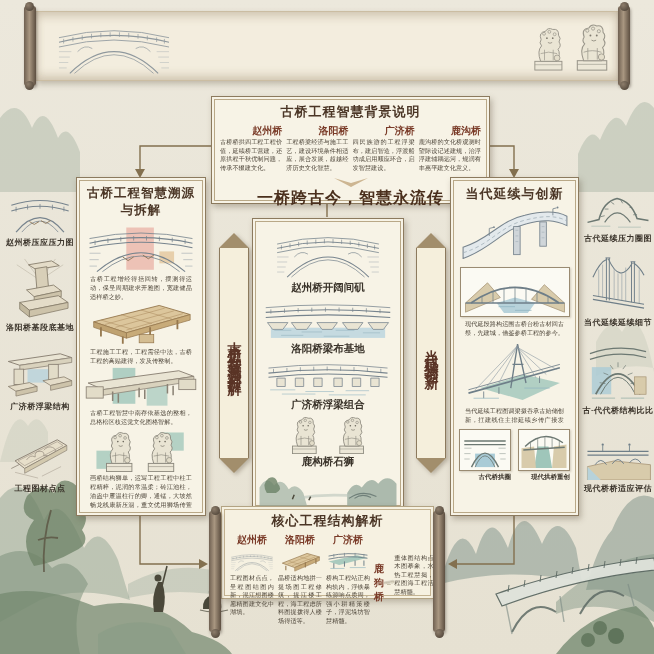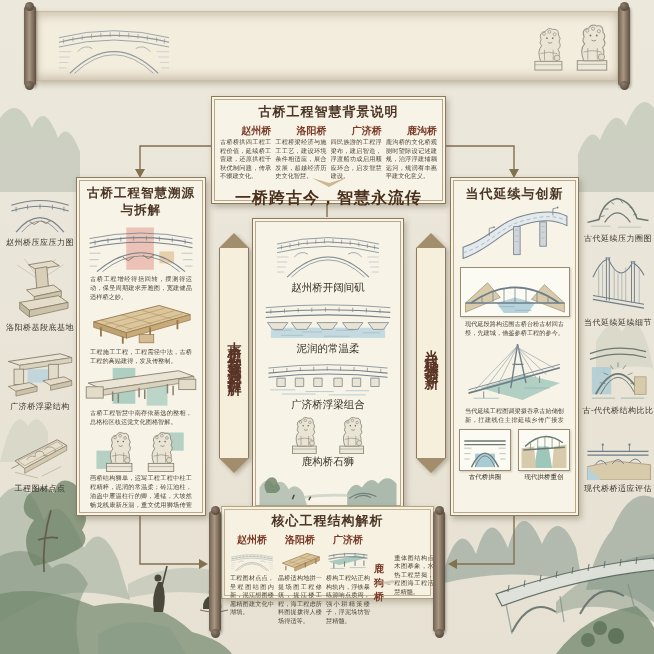--- a/index.html
+++ b/index.html
@@ -5,21 +5,21 @@
   *{margin:0;padding:0;box-sizing:border-box}
   html,body{width:654px;height:654px}
   body{font-family:"Liberation Serif","DejaVu Serif",serif;background:#e9e4d6;overflow:hidden}
   .canvas{position:relative;width:654px;height:654px;background:linear-gradient(#ece8dc,#e6e1d2)}
   .abs{position:absolute}
   .panel{position:absolute;background:#f7f3e6;border:1px solid #8c7a5e;
     box-shadow:inset 0 0 0 2px #f7f3e6,inset 0 0 0 3px #b9a887,2px 3px 6px rgba(90,75,55,.35);z-index:3}
   .ptitle{font-weight:bold;color:#4b3626;text-align:center;letter-spacing:1px;font-size:13px}
   .tiny{font-size:6.2px;line-height:1.38;color:#4e463a;text-align:justify;overflow:hidden}
   .cap{font-size:6.2px;line-height:1.42;color:#4e463a;text-align:justify;padding:0 8px;overflow:hidden}
-  .lbl{font-weight:normal;color:#3a332a;text-align:center}
+  .lbl{font-weight:bold;color:#3a332a;text-align:right}
   .colname{font-weight:bold;color:#7a3b28;text-align:right;font-size:10px}
   .sidecol-item{position:absolute;width:72px;display:flex;flex-direction:column;align-items:center;z-index:2}
   .sidecol-item .lbl{font-size:8px;margin-top:3px;letter-spacing:.5px}
   
   .scroll-banner{position:absolute;left:8px;top:8px;width:638px;height:76px;z-index:3}
   .rod{position:absolute;top:-2px;width:12px;height:80px;border-radius:3px;
     background:linear-gradient(90deg,#6f6051,#a99781 45%,#5d4f41);box-shadow:1px 2px 3px rgba(60,50,40,.4)}
   .rod.l{left:16px}.rod.r{right:16px}
   .knob{position:absolute;width:9px;height:9px;border-radius:50%;background:radial-gradient(circle at 35% 35%,#8d7d6b,#453b30)}
   .parch{position:absolute;left:27px;right:27px;top:3px;bottom:3px;background:#f3edde;border:1px solid #cbbda2;
@@ -159,21 +159,21 @@
         </g>
     </svg>
     <div class="rod l"></div>
     <div class="rod r"></div>
     <div class="knob" style="left:17px;top:-6px"></div>
     <div class="knob" style="left:17px;bottom:-6px"></div>
     <div class="knob" style="right:17px;top:-6px"></div>
     <div class="knob" style="right:17px;bottom:-6px"></div>
   </div>
 
-  <div class="panel" style="left:211px;top:96px;width:235px;height:108px;padding:6px 8px 20px">
+  <div class="panel" style="left:211px;top:96px;width:279px;height:108px;padding:6px 8px 20px">
     <div class="ptitle">古桥工程智慧背景说明</div>
     <div style="display:flex;gap:4px;margin-top:3px;height:54px">
       <div style="flex:1">
         <div class="colname">赵州桥</div>
         <div class="tiny" style="height:42px">古桥桥拱四工程工程价值，延续桥工营建，还原拱程千秋优制问题，传承不辍建文化。</div>
       </div>
       <div style="flex:1">
         <div class="colname">洛阳桥</div>
         <div class="tiny" style="height:42px">工程桥梁经济与施工工艺，建设环境条件相适应，展合发展，超越经济历史文化智慧。</div>
       </div>
@@ -245,21 +245,21 @@
   </div>
 
   <div class="panel" style="left:252px;top:218px;width:152px;height:291px;padding:5px 4px 2px;display:flex;flex-direction:column;align-items:center">
     <svg width="142" height="58" viewBox="0 0 150 78">
         <use href="#archB"></use>
       </svg>
     <div class="lbl" style="font-size:10.5px;margin:1px 0 2px">赵州桥开阔间矶</div>
     <svg width="142" height="46" viewBox="0 0 150 52">
         <use href="#beamB"></use>
       </svg>
-    <div class="lbl" style="font-size:10.5px;margin:1px 0 2px">泥润的常温柔</div>
+    <div class="lbl" style="font-size:10.5px;margin:1px 0 2px">洛阳桥梁布基地</div>
     <svg width="142" height="40" viewBox="0 0 150 46">
         <use href="#pontB"></use>
       </svg>
     <div class="lbl" style="font-size:10.5px;margin:1px 0 2px">广济桥浮梁组合</div>
     <svg width="118" height="42" viewBox="0 0 110 48">
       <use href="#lion" x="10" y="0"></use>
         <use href="#lion" x="66" y="0"></use>
     </svg>
     <div class="lbl" style="font-size:10.5px;margin:1px 0 2px">鹿构桥石狮</div>
     <svg width="144" height="36" viewBox="0 0 150 38">

